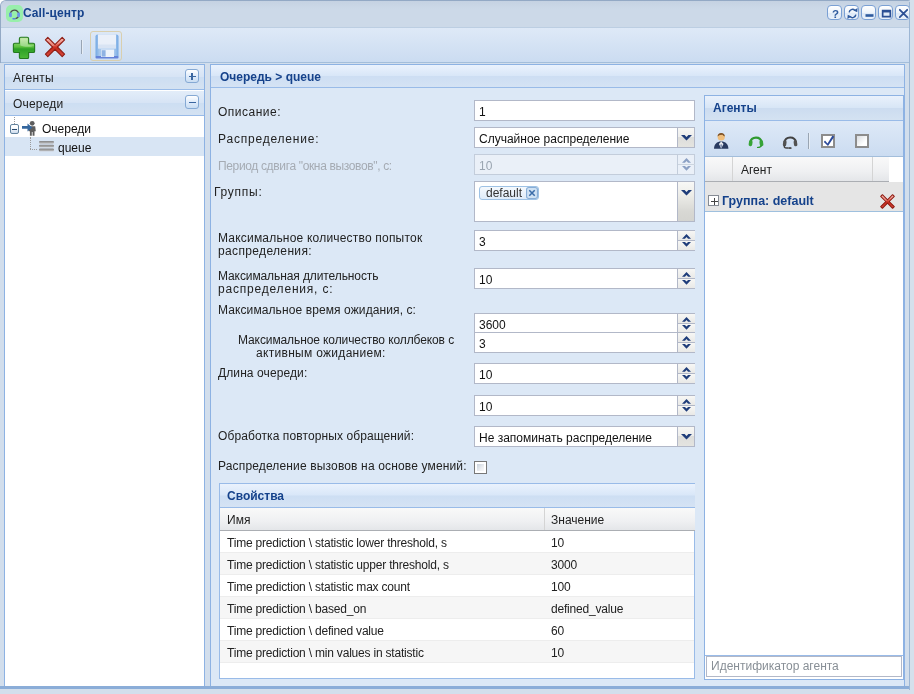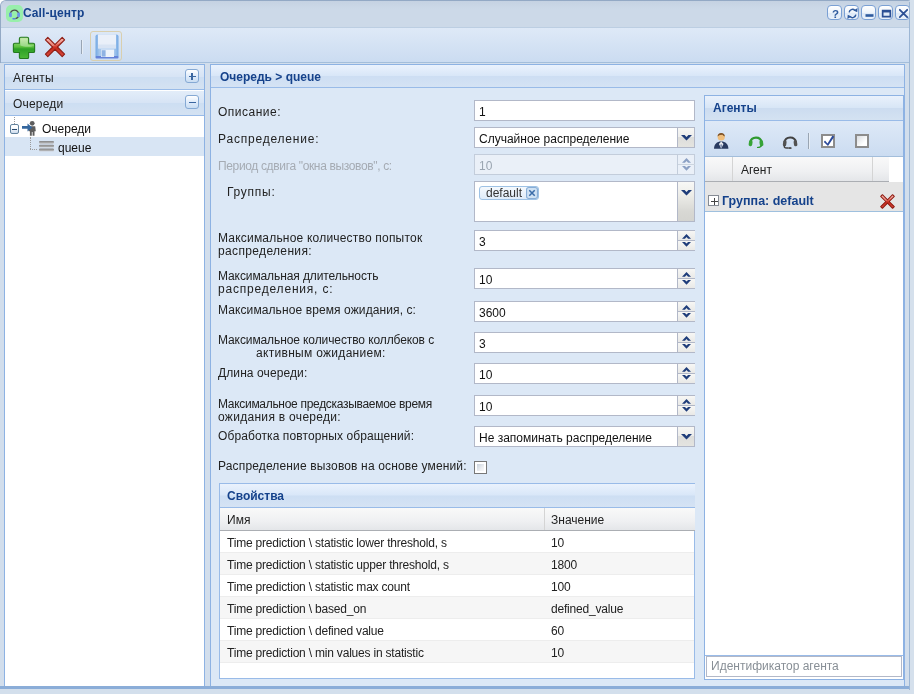--- a/index.html
+++ b/index.html
@@ -262,21 +262,21 @@
           </svg>
         </div>
         <div class="dn" style="background:none;">
           <svg class="arr" style="left:4px;top:1px;" width="9" height="5" viewBox="0 0 11 6">
             <path d="M0 0 h3.6 L5.5 1.9 7.4 0 H11 L5.5 5.6 Z" fill="#8ba0c4"></path>
           </svg>
         </div>
       </div>
     </div>
 
-    <div class="flabel" style="left:16px; top:121px; letter-spacing:0.75px;">Группы:</div>
+    <div class="flabel" style="left:3px; top:121px; letter-spacing:0.75px;">Группы:</div>
     <div class="field" style="top:116px; height:41px;">
       <div style="position:absolute; left:4px; top:4px; width:60px; height:14px; padding:0 0 0 6px; border:1px solid #9ec2e5; border-radius:3px; background:linear-gradient(to bottom,#f5f9fd,#dfecf9); font-size:12px; color:#333; line-height:13px;">default</div>
       <svg class="abs" style="left:51px; top:5px;" width="12" height="12" viewBox="0 0 11 11">
         <rect x="0.5" y="0.5" width="10" height="10" rx="2" fill="#cfe2f4" stroke="#89aed6"></rect>
         <path d="M3 3 L8 8 M8 3 L3 8" stroke="#3a6ca8" stroke-width="1.4"></path>
       </svg>
       <div class="trigger" style="background:linear-gradient(to bottom,#f8f8f6 0%,#eeeeea 30%,#d8d8d4 75%,#d4d4d0 100%);">
         <svg class="arr" style="left:3px;top:8px;" width="11" height="6" viewBox="0 0 11 6">
           <path d="M0 0 h3.6 L5.5 1.9 7.4 0 H11 L5.5 5.6 Z" fill="#1f3d7a"></path>
         </svg>
@@ -311,37 +311,37 @@
         </div>
         <div class="dn">
           <svg class="arr" style="left:4px;top:1px;" width="9" height="5" viewBox="0 0 11 6">
             <path d="M0 0 h3.6 L5.5 1.9 7.4 0 H11 L5.5 5.6 Z" fill="#1f3d7a"></path>
           </svg>
         </div>
       </div>
     </div>
 
     <div class="flabel" style="left:7px; top:239px; width:260px;">Максимальное время ожидания, с:</div>
-    <div class="field spinner" style="top:236px; height:21px;padding-left:16px;">
+    <div class="field spinner" style="top:248px; height:21px;padding-left:16px;">
       <div class="val">3600</div>
       <div class="spin">
         <div class="up">
           <svg class="arr" style="left:4px;top:3px;" width="9" height="5" viewBox="0 0 11 6">
             <path d="M0 5.6 h3.6 L5.5 3.7 7.4 5.6 H11 L5.5 0 Z" fill="#1f3d7a"></path>
           </svg>
         </div>
         <div class="dn">
           <svg class="arr" style="left:4px;top:1px;" width="9" height="5" viewBox="0 0 11 6">
             <path d="M0 0 h3.6 L5.5 1.9 7.4 0 H11 L5.5 5.6 Z" fill="#1f3d7a"></path>
           </svg>
         </div>
       </div>
     </div>
 
-    <div class="flabel" style="left:7px; top:269px; width:250px;"><span style="letter-spacing:-0.1px;">Максимальное количество коллбеков с</span><br><span style="letter-spacing:0.3px;margin-left:38px;">активным ожиданием:</span></div>
+    <div class="flabel" style="left:7px; top:269px; width:250px;"><span style="letter-spacing:-0.1px;margin-left:20px;">Максимальное количество коллбеков с</span><br><span style="letter-spacing:0.3px;margin-left:38px;">активным ожиданием:</span></div>
     <div class="field spinner" style="top:267px; height:21px;">
       <div class="val">3</div>
       <div class="spin">
         <div class="up">
           <svg class="arr" style="left:4px;top:3px;" width="9" height="5" viewBox="0 0 11 6">
             <path d="M0 5.6 h3.6 L5.5 3.7 7.4 5.6 H11 L5.5 0 Z" fill="#1f3d7a"></path>
           </svg>
         </div>
         <div class="dn">
           <svg class="arr" style="left:4px;top:1px;" width="9" height="5" viewBox="0 0 11 6">
@@ -361,21 +361,20 @@
           </svg>
         </div>
         <div class="dn">
           <svg class="arr" style="left:4px;top:1px;" width="9" height="5" viewBox="0 0 11 6">
             <path d="M0 0 h3.6 L5.5 1.9 7.4 0 H11 L5.5 5.6 Z" fill="#1f3d7a"></path>
           </svg>
         </div>
       </div>
     </div>
 
-    <div class="flabel" style="left:7px; top:333px; width:250px;"><span style="letter-spacing:-0.3px;">Максимальное предсказываемое время</span><br><span style="letter-spacing:0.3px;">ожидания в очереди:</span></div>
     <div class="field spinner" style="top:330px; height:21px;">
       <div class="val">10</div>
       <div class="spin">
         <div class="up">
           <svg class="arr" style="left:4px;top:3px;" width="9" height="5" viewBox="0 0 11 6">
             <path d="M0 5.6 h3.6 L5.5 3.7 7.4 5.6 H11 L5.5 0 Z" fill="#1f3d7a"></path>
           </svg>
         </div>
         <div class="dn">
           <svg class="arr" style="left:4px;top:1px;" width="9" height="5" viewBox="0 0 11 6">
@@ -408,21 +407,21 @@
         <div class="c" style="left:7px;">Имя</div>
         <div class="c" style="left:331px;">Значение</div>
         <div class="gcol" style="left:324px;"></div>
       </div>
       <div class="grow" style="top:47px;">
         <div class="n">Time prediction \ statistic lower threshold, s</div>
         <div class="v">10</div>
       </div>
       <div class="grow" style="top:69px; background:#f6f6f6;padding-left:12px;">
         <div class="n">Time prediction \ statistic upper threshold, s</div>
-        <div class="v">1800</div>
+        <div class="v">3000</div>
       </div>
       <div class="grow" style="top:91px;">
         <div class="n">Time prediction \ statistic max count</div>
         <div class="v">100</div>
       </div>
       <div class="grow" style="top:113px; background:#f6f6f6;">
         <div class="n">Time prediction \ based_on</div>
         <div class="v">defined_value</div>
       </div>
       <div class="grow" style="top:135px;">

